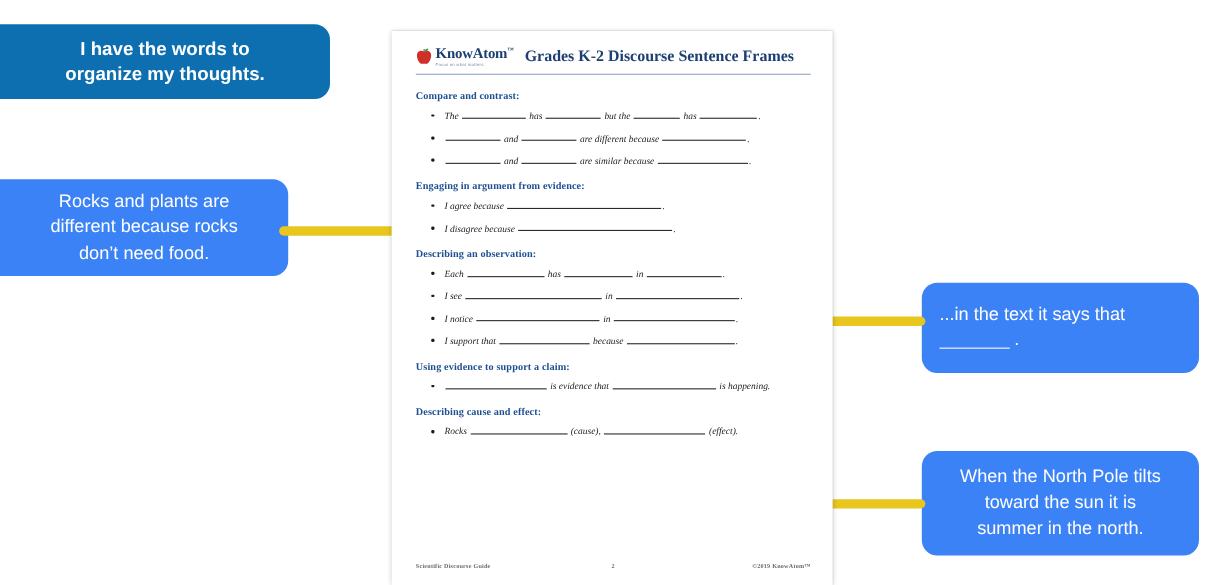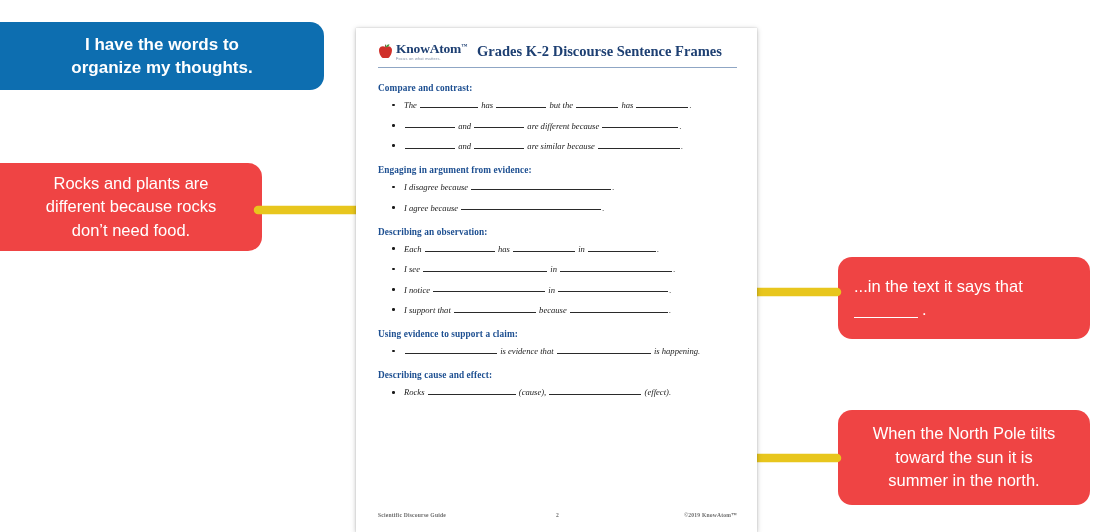--- a/index.html
+++ b/index.html
@@ -9,38 +9,38 @@
     background: #ffffff;
     font-family: "Liberation Sans", sans-serif;
     overflow: hidden;
   }
   #stage { position: relative; width: 1108px; height: 532px; background: #ffffff; }
 
   
   .banner-top {
     position: absolute;
     left: 0; top: 22px;
-    width: 324px; height: 68px;
+    width: 300px; height: 68px;
     background: #0d6eb0;
     border-radius: 0 14px 14px 0;
     display: flex; flex-direction: column;
     align-items: center; justify-content: center;
     color: #ffffff;
     font-weight: bold;
     font-size: 17px;
     line-height: 1.38;
     text-align: center;
     padding: 0 18px;
   }
   .banner-top .ln { display: block; white-space: nowrap; }
 
   
   .callout {
     position: absolute;
-    background: #ef4444;
+    background: #3b82f6;
     color: #ffffff;
     font-size: 16.5px;
     line-height: 1.42;
     display: flex; flex-direction: column;
     justify-content: center;
     padding: 10px 16px;
   }
   .callout .ln { display: block; white-space: nowrap; }
 
   .callout-left {
@@ -247,22 +247,22 @@
             <div class="section-title">Compare and contrast:</div>
             <ul class="frames">
               <li><span> The </span><span class="bl" style="width: 58px;"></span><span> has </span><span class="bl" style="width: 50px;"></span><span> but the </span><span class="bl" style="width: 42px;"></span><span> has </span><span class="bl" style="width: 52px;"></span><span>. </span></li>
               <li><span class="bl" style="width: 50px;"></span><span> and </span><span class="bl" style="width: 50px;"></span><span> are different because </span><span class="bl" style="width: 76px;"></span><span>. </span></li>
               <li><span class="bl" style="width: 50px;"></span><span> and </span><span class="bl" style="width: 50px;"></span><span> are similar because </span><span class="bl" style="width: 82px;"></span><span>. </span></li>
             </ul>
           </div>
           <div class="section">
             <div class="section-title">Engaging in argument from evidence:</div>
             <ul class="frames">
+              <li><span> I agree because </span><span class="bl" style="width: 140px;"></span><span>. </span></li>
               <li><span> I disagree because </span><span class="bl" style="width: 140px;"></span><span>. </span></li>
-              <li><span> I agree because </span><span class="bl" style="width: 140px;"></span><span>. </span></li>
             </ul>
           </div>
           <div class="section">
             <div class="section-title">Describing an observation:</div>
             <ul class="frames">
               <li><span> Each </span><span class="bl" style="width: 70px;"></span><span> has </span><span class="bl" style="width: 62px;"></span><span> in </span><span class="bl" style="width: 68px;"></span><span>. </span></li>
               <li><span> I see </span><span class="bl" style="width: 124px;"></span><span> in </span><span class="bl" style="width: 112px;"></span><span>. </span></li>
               <li><span> I notice </span><span class="bl" style="width: 112px;"></span><span> in </span><span class="bl" style="width: 110px;"></span><span>. </span></li>
               <li><span> I support that </span><span class="bl" style="width: 82px;"></span><span> because </span><span class="bl" style="width: 98px;"></span><span>. </span></li>
             </ul>

